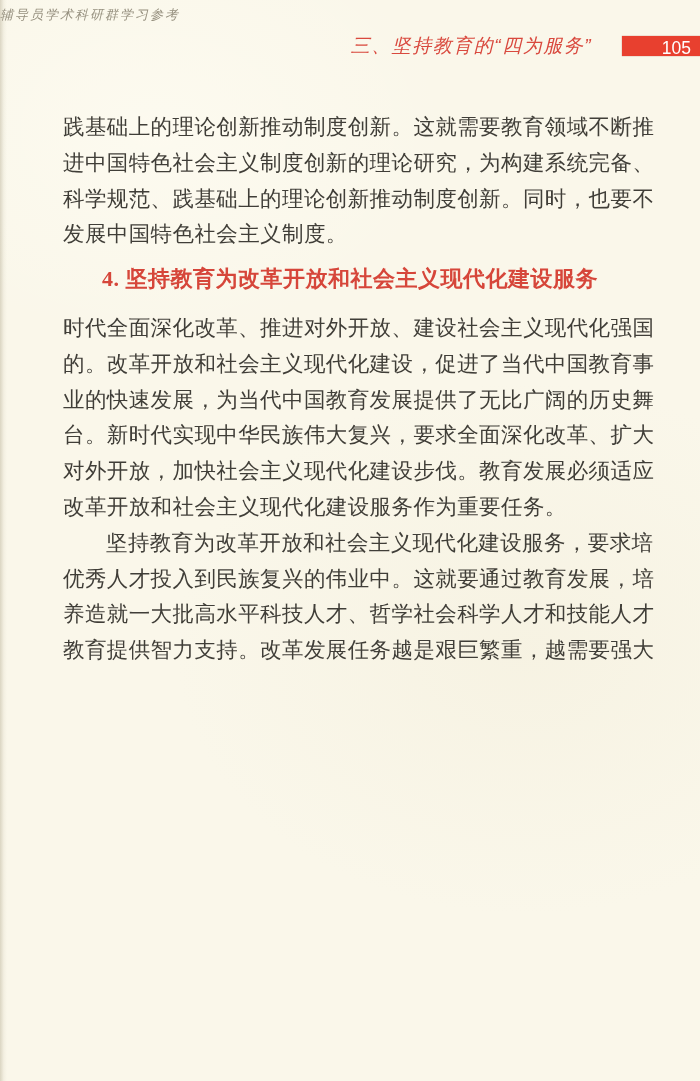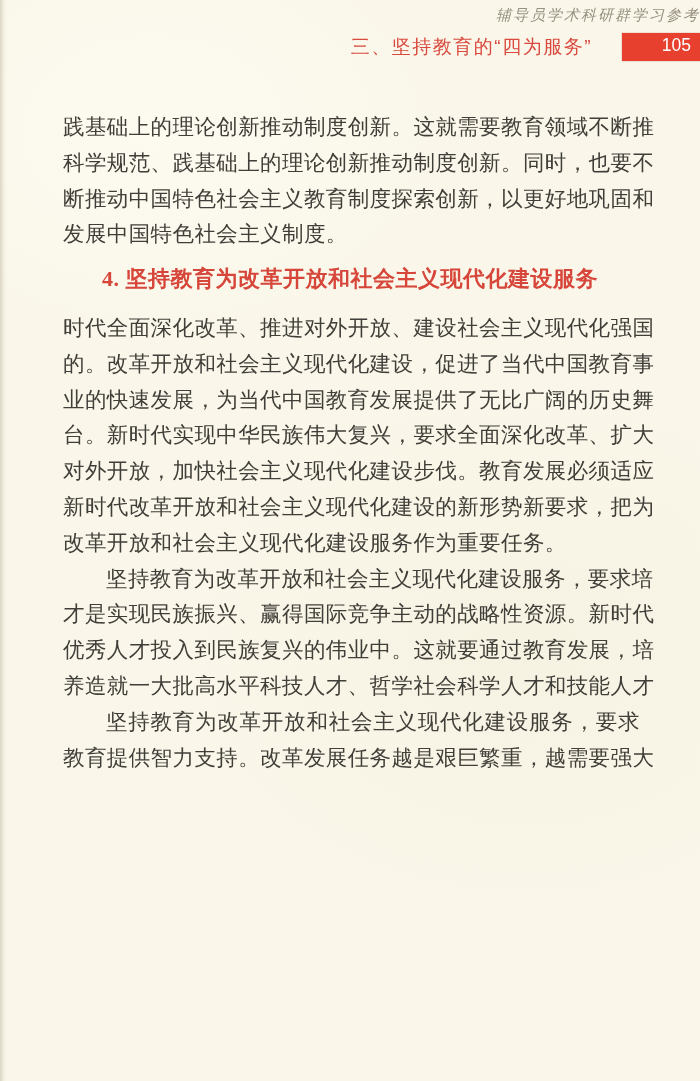--- a/index.html
+++ b/index.html
@@ -23,43 +23,44 @@
     left: 0; top: 0; bottom: 0;
     width: 7px;
     background: linear-gradient(to right, rgba(160,150,120,0.35), rgba(160,150,120,0.08) 55%, rgba(160,150,120,0));
     pointer-events: none;
   }
   .watermark {
     position: absolute;
     top: 6px;
     left: 0;
     width: 100%;
-    text-align: right;
-    font-size: 15px;
+    text-align: left;
+    font-size: 13px;
     font-style: italic;
     letter-spacing: 2px;
     color: #96907f;
   }
   .running-header {
     position: absolute;
     top: 33px;
     right: 0;
     display: flex;
     align-items: center;
   }
   .chapter-title {
     color: #d9493e;
     font-size: 19px;
     letter-spacing: 1.5px;
     margin-right: 30px;
     font-family: "Liberation Sans", "DejaVu Sans", sans-serif;
+    font-style: italic;
   }
   .page-number-box {
     width: 78px;
-    height: 28px;
+    height: 20px;
     background: #e8402f;
     box-shadow: 0 0 1px rgba(150,30,20,0.6);
     color: #ffffff;
     font-family: "Liberation Sans", "DejaVu Sans", sans-serif;
     font-size: 17.5px;
     line-height: 24px;
     text-align: right;
     padding-right: 9px;
   }
   .body-text {
@@ -100,37 +101,34 @@
   <div class="watermark">辅导员学术科研群学习参考</div>
 
   <div class="running-header">
     <span class="chapter-title">三、坚持教育的“四为服务”</span>
     <span class="page-number-box">105</span>
   </div>
 
   <div class="body-text">
 
     <div class="line">践基础上的理论创新推动制度创新。这就需要教育领域不断推</div>
+    <div class="line">进中国特色社会主义制度创新的理论研究，为构建系统完备、</div>
     <div class="line">科学规范、践基础上的理论创新推动制度创新。同时，也要不</div>
-    <div class="line">断推动中国特色社会主义教育制度探索创新，以更好地巩固和</div>
     <div class="line para-end">发展中国特色社会主义制度。</div>
 
     <div class="section-heading">4. 坚持教育为改革开放和社会主义现代化建设服务</div>
 
     <div class="line">时代全面深化改革、推进对外开放、建设社会主义现代化强国</div>
     <div class="line">的。改革开放和社会主义现代化建设，促进了当代中国教育事</div>
     <div class="line">业的快速发展，为当代中国教育发展提供了无比广阔的历史舞</div>
     <div class="line">台。新时代实现中华民族伟大复兴，要求全面深化改革、扩大</div>
     <div class="line">对外开放，加快社会主义现代化建设步伐。教育发展必须适应</div>
-    <div class="line">新时代改革开放和社会主义现代化建设的新形势新要求，把为</div>
     <div class="line para-end">改革开放和社会主义现代化建设服务作为重要任务。</div>
 
     <div class="line indent">坚持教育为改革开放和社会主义现代化建设服务，要求培</div>
-    <div class="line">才是实现民族振兴、赢得国际竞争主动的战略性资源。新时代</div>
     <div class="line">优秀人才投入到民族复兴的伟业中。这就要通过教育发展，培</div>
     <div class="line">养造就一大批高水平科技人才、哲学社会科学人才和技能人才</div>
 
-    <div class="line indent">坚持教育为改革开放和社会主义现代化建设服务，要求</div>
     <div class="line">教育提供智力支持。改革发展任务越是艰巨繁重，越需要强大</div>
 
   </div>
 
 </div>
 
 </body></html>

